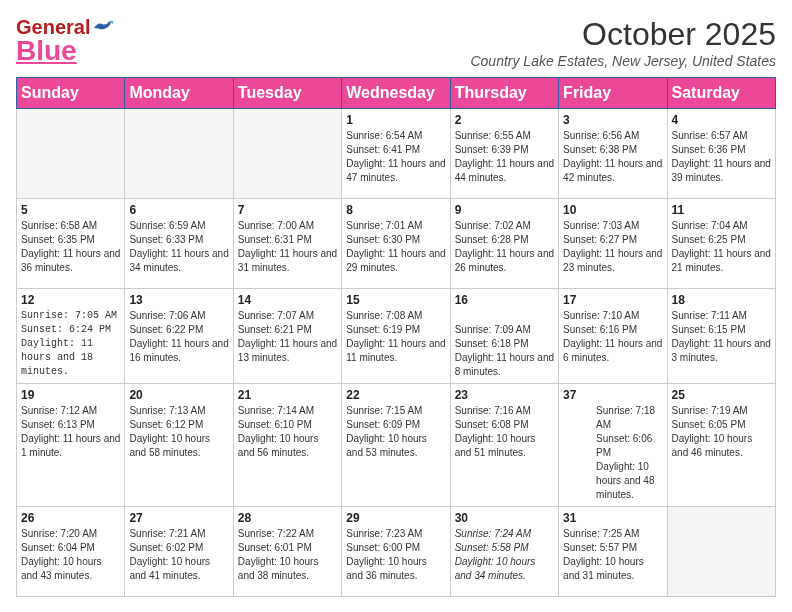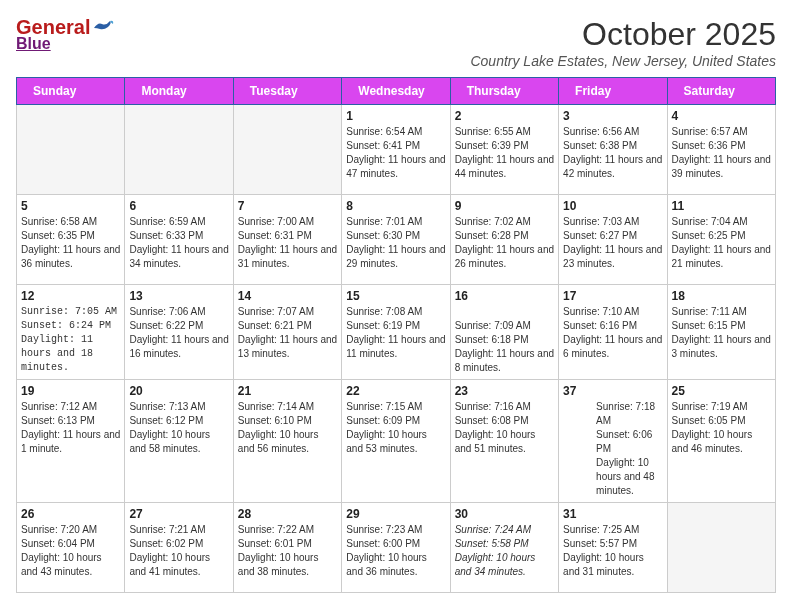--- a/index.html
+++ b/index.html
@@ -34,25 +34,25 @@
       color: #555;
       font-style: italic;
     }
     .calendar {
       width: 100%;
       border-collapse: collapse;
       margin-top: 8px;
       font-size: 11px;
     }
     .calendar th {
-      background-color: #d946ef;
+      background-color: #ec4899;
       color: #fff;
-      padding: 6px 16px;
+      padding: 6px 4px;
       text-align: left;
-      font-size: 12px;
+      font-size: 16px;
       border: 1px solid #2b5fa5;
     }
     .calendar td {
       border: 1px solid #ccc;
       vertical-align: top;
       padding: 4px;
       height: 90px;
       width: 108px;
       background: #fff;
     }
@@ -76,21 +76,21 @@
 
 <div class="header">
   <div class="logo">
     <div style="display:flex; align-items:center; gap:2px;">
       <span style="font-size:20px; font-weight:bold; color:#b91c1c;">General</span>
       <svg width="22" height="16" viewBox="0 0 22 16">
         <path d="M2,8 Q6,2 10,4 Q14,6 18,1 Q20,3 16,7 Q12,10 8,9 Q5,8 2,8Z" fill="#2b5fa5"></path>
         <path d="M18,1 Q22,0 21,4 Q19,3 18,1Z" fill="#4a9fd4"></path>
       </svg>
     </div>
-    <span style="font-size:16px; font-weight:bold; color:#701a75; margin-top:-4px;text-decoration:underline;">Blue</span>
+    <span style="font-size:28px; font-weight:bold; color:#ec4899; margin-top:-4px;text-decoration:underline;">Blue</span>
   </div>
   <div class="title-section">
     <div class="month-title">October 2025</div>
     <div class="subtitle">Country Lake Estates, New Jersey, United States</div>
   </div>
 </div>
 
 <table class="calendar">
   <thead>
     <tr>

